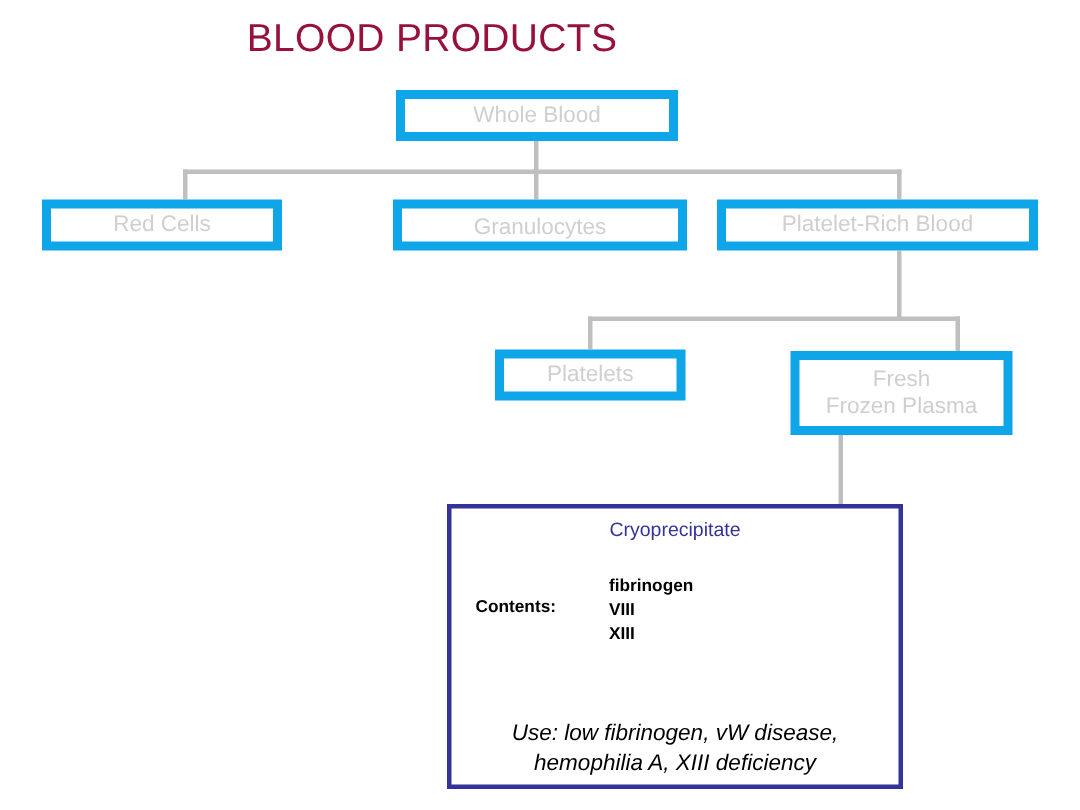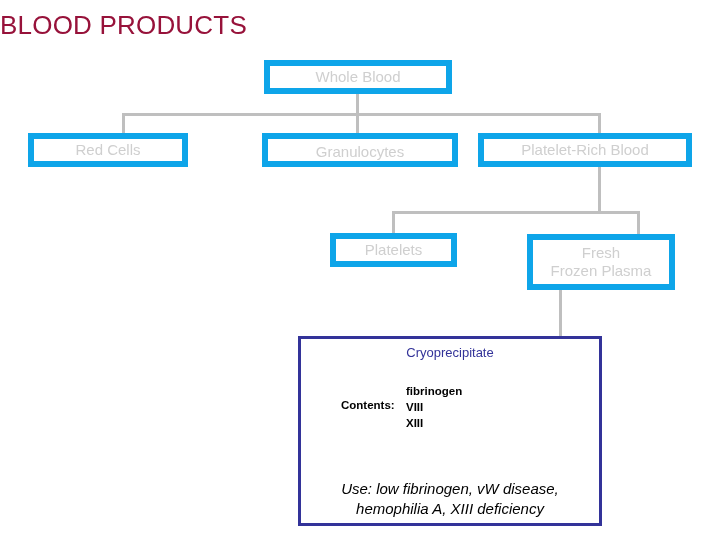--- a/index.html
+++ b/index.html
@@ -15,20 +15,21 @@
     font-family: "Liberation Sans", sans-serif;
     -webkit-font-smoothing: antialiased;
   }
 
   
   .page-title {
     position: absolute;
     left: 0;
     top: 10px;
     width: 576px;
+    text-align: center;
     font-size: 26px;
     font-weight: 400;
     color: #97123a;
     letter-spacing: 0.2px;
     white-space: nowrap;
   }
 
   
   .node {
     position: absolute;
@@ -106,21 +107,21 @@
     top: 45px;
     width: 100%;
     display: flex;
     align-items: flex-start;
     font-size: 11.5px;
     font-weight: bold;
     color: #000000;
   }
   #contents-label {
     width: 105px;
-    padding-left: 40px;
+    padding-left: 16px;
     box-sizing: border-box;
     padding-top: 15px;
     white-space: nowrap;
   }
   #contents-list {
     line-height: 1.38;
     white-space: nowrap;
   }
   #cryo-use {
     position: absolute;

